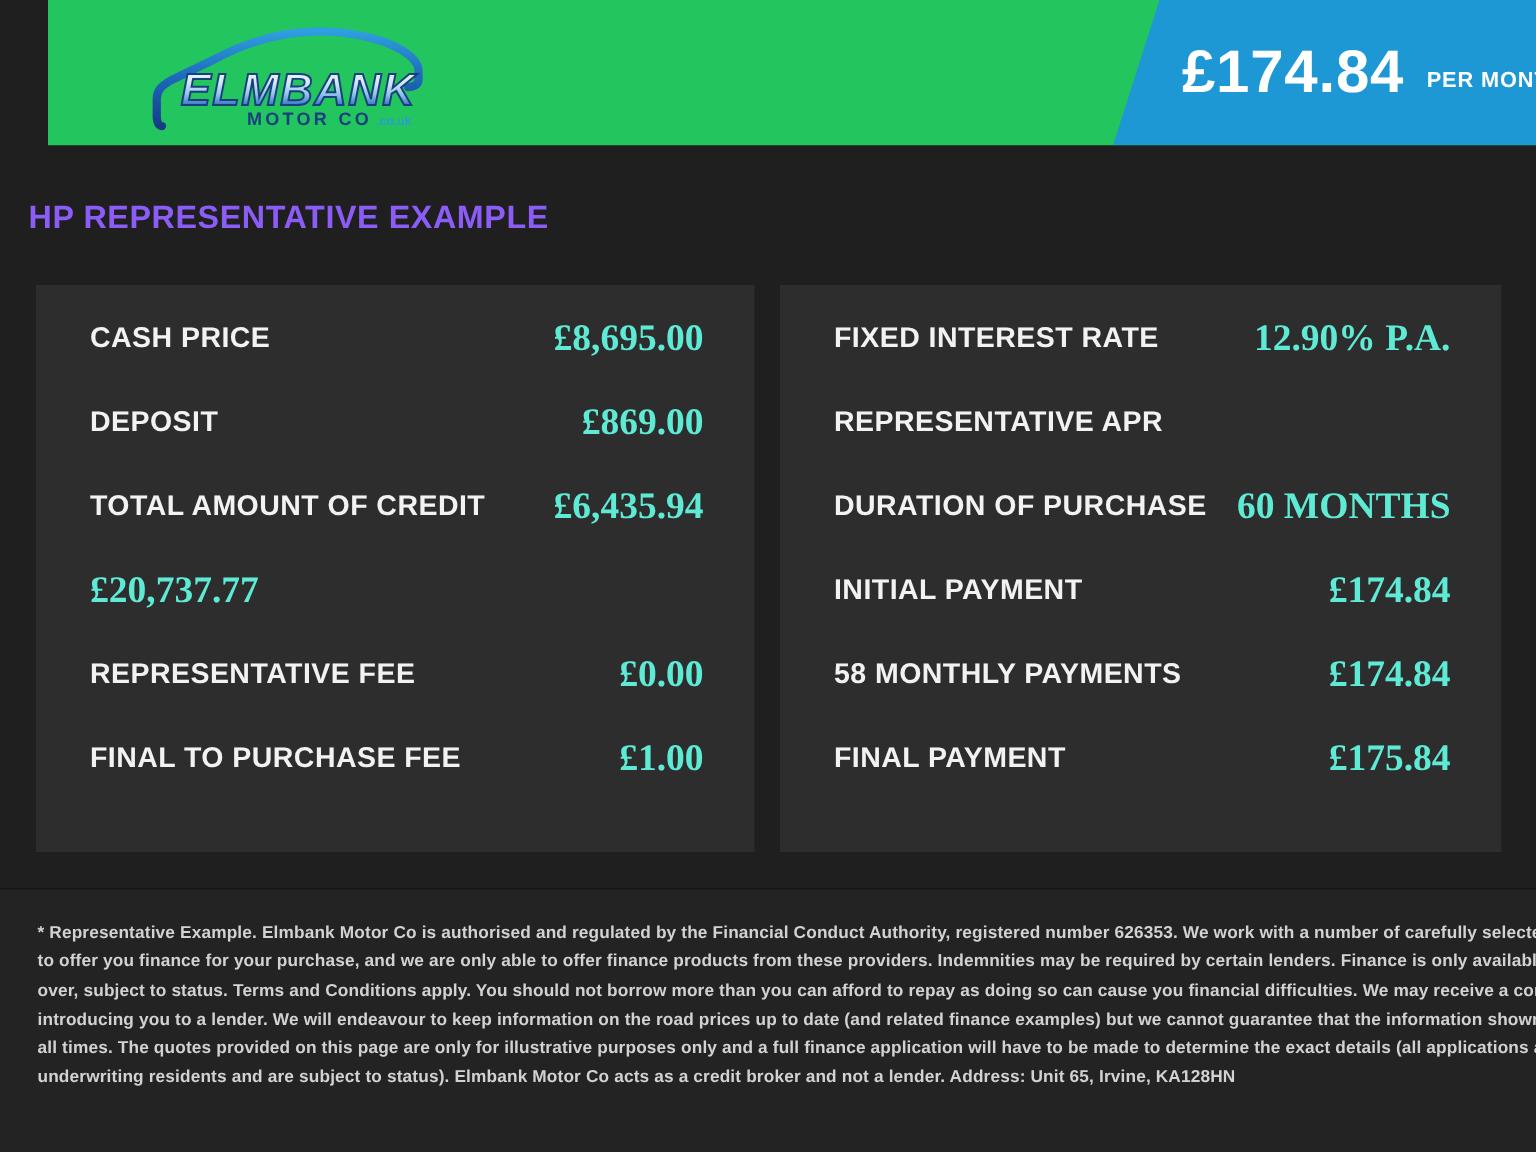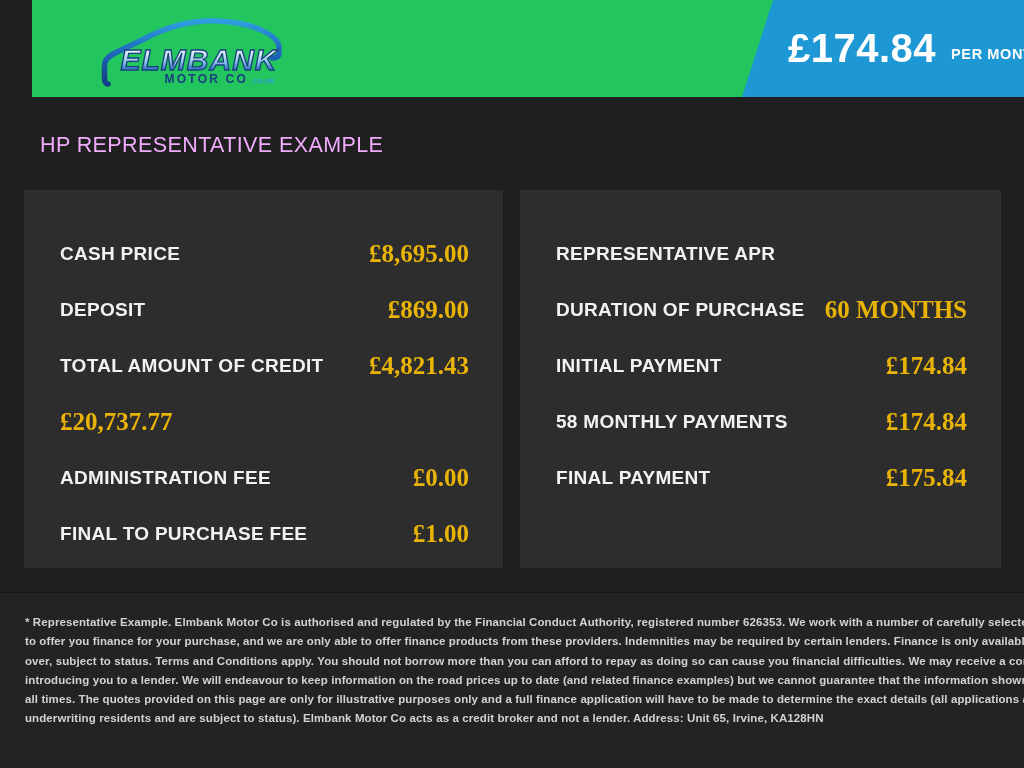--- a/index.html
+++ b/index.html
@@ -37,48 +37,48 @@
     margin-left: 15px; margin-top: 10px;
   }
 
   
   .main {
     position: absolute; top: 97px; left: 0;
     width: 1024px; height: 495px;
     background: #1f1f1f;
   }
   .page-title {
-    position: absolute; left: 40px; top: 36px;
-    font-size: 21.5px; font-weight: normal;
+    position: absolute; left: 19px; top: 36px;
+    font-size: 21.5px; font-weight: bold;
     letter-spacing: 0.4px;
-    color: #f0abfc;
+    color: #8b5cf6;
   }
   .panel {
     position: absolute; top: 93px; height: 378px;
     background: #2d2d2d;
-    padding-top: 36px;
+    padding-top: 8px;
   }
   .panel-left  { left: 24px;  width: 479px; }
   .panel-right { left: 520px; width: 481px; }
 
   .finance-row {
     height: 56px;
     display: flex; align-items: center; justify-content: space-between;
     padding: 0 34px 0 36px;
   }
   .finance-label {
     font-size: 19px; font-weight: bold;
     letter-spacing: 0.3px;
     color: #f2f2f2;
     white-space: nowrap;
   }
   .finance-value {
     font-family: "Liberation Serif", serif;
     font-size: 25px; font-weight: bold;
-    color: #eab308;
+    color: #5eead4;
     white-space: nowrap;
   }
 
   
   .footer {
     position: absolute; top: 592px; left: 0;
     width: 1024px; height: 176px;
     background: #232323;
     border-top: 1px solid #161616;
     padding: 20px 0 0 25px;
@@ -133,36 +133,40 @@
     <div class="finance-row">
       <span class="finance-label">CASH PRICE</span>
       <span class="finance-value">£8,695.00</span>
     </div>
     <div class="finance-row">
       <span class="finance-label">DEPOSIT</span>
       <span class="finance-value">£869.00</span>
     </div>
     <div class="finance-row">
       <span class="finance-label">TOTAL AMOUNT OF CREDIT</span>
-      <span class="finance-value">£4,821.43</span>
+      <span class="finance-value">£6,435.94</span>
     </div>
     <div class="finance-row">
       <span class="finance-value">£20,737.77</span>
     </div>
     <div class="finance-row">
-      <span class="finance-label">ADMINISTRATION FEE</span>
+      <span class="finance-label">REPRESENTATIVE FEE</span>
       <span class="finance-value">£0.00</span>
     </div>
     <div class="finance-row">
       <span class="finance-label">FINAL TO PURCHASE FEE</span>
       <span class="finance-value">£1.00</span>
     </div>
   </div>
 
   <div class="panel panel-right">
+    <div class="finance-row">
+      <span class="finance-label">FIXED INTEREST RATE</span>
+      <span class="finance-value">12.90% P.A.</span>
+    </div>
     <div class="finance-row">
       <span class="finance-label">REPRESENTATIVE APR</span>
     </div>
     <div class="finance-row">
       <span class="finance-label">DURATION OF PURCHASE</span>
       <span class="finance-value">60 MONTHS</span>
     </div>
     <div class="finance-row">
       <span class="finance-label">INITIAL PAYMENT</span>
       <span class="finance-value">£174.84</span>

